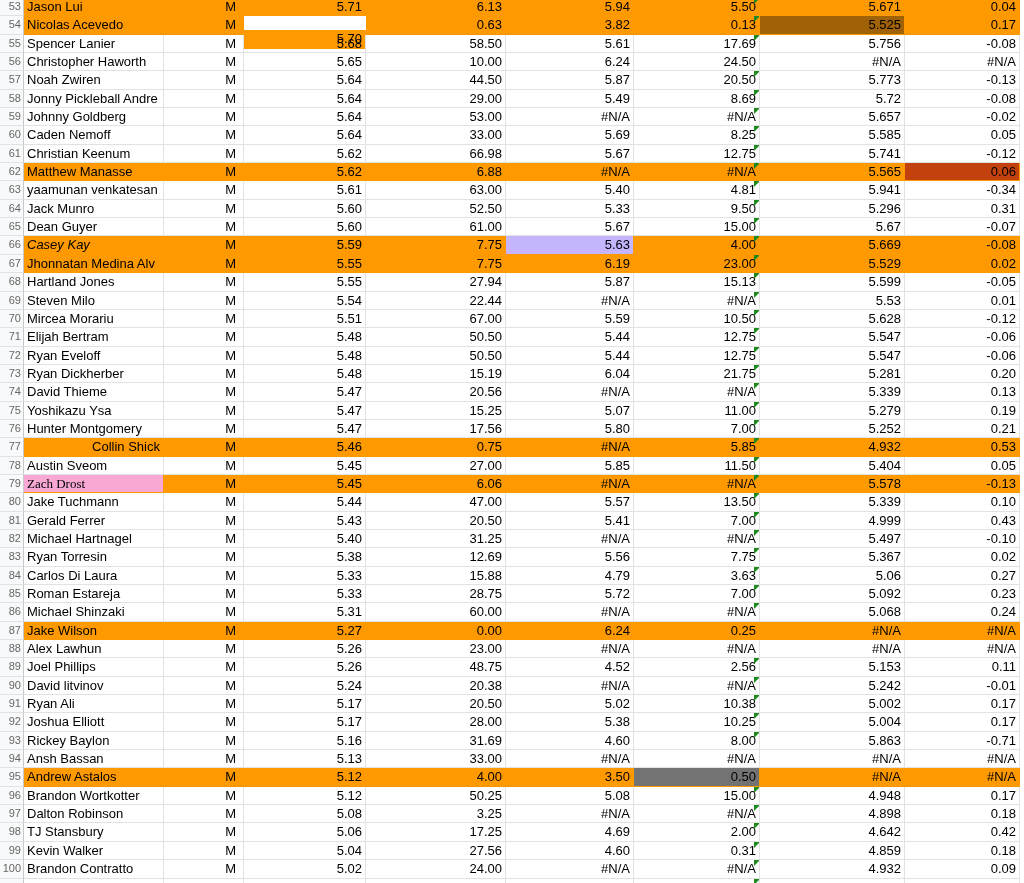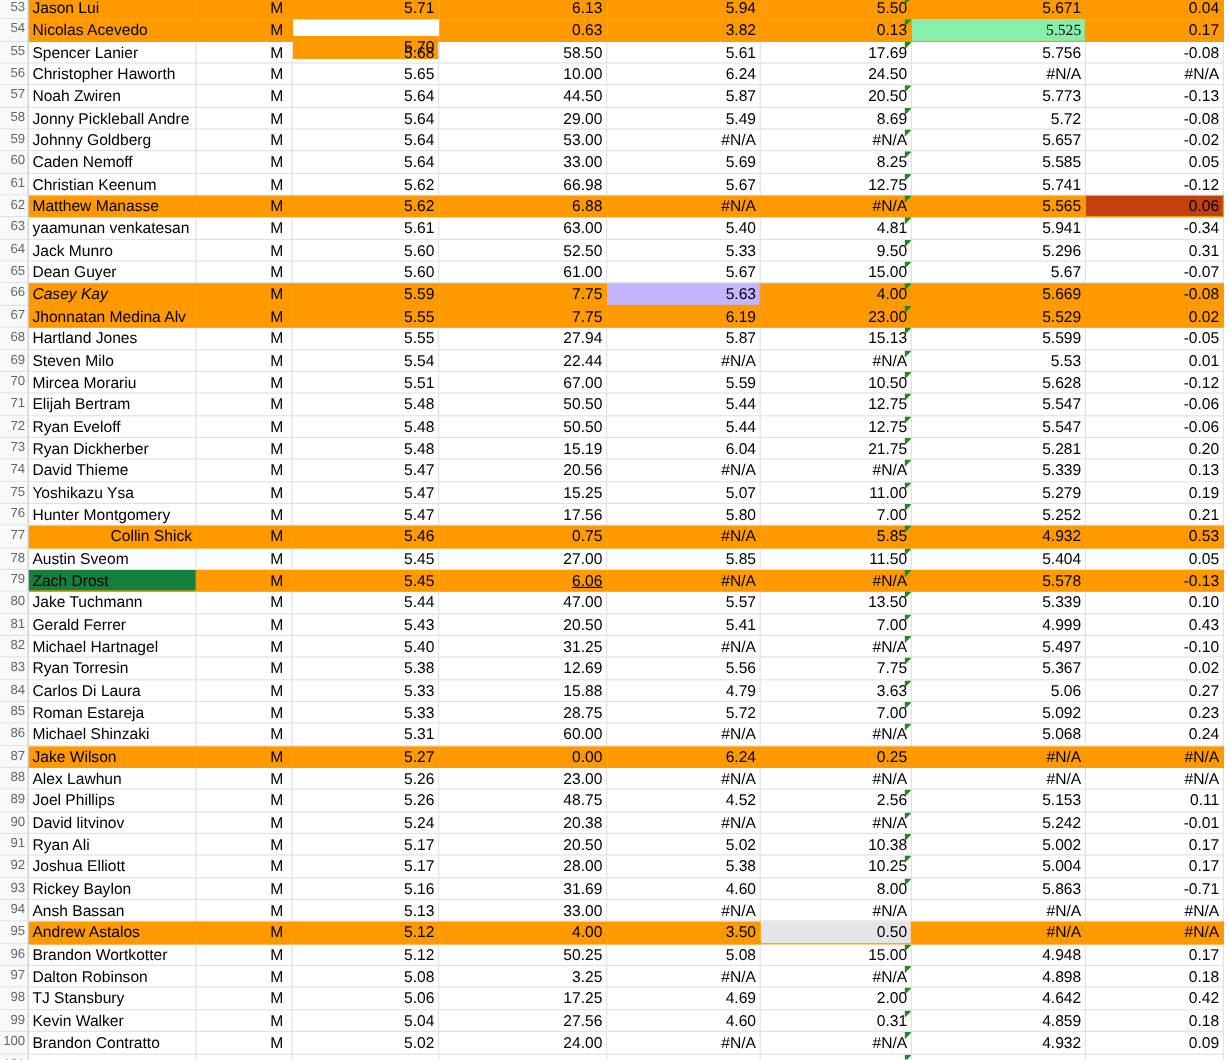--- a/index.html
+++ b/index.html
@@ -41,21 +41,21 @@
   </div>
 
   <div class="row hl">
     <div class="cell rh">54</div>
     <div class="cell c-name" style="background: rgb(255, 153, 0);">Nicolas Acevedo</div>
     <div class="cell c-g" style="background: rgb(255, 153, 0);">M</div>
     <div class="cell c-c" style="background: rgb(255, 153, 0); margin-top: 14px;">5.70</div>
     <div class="cell c-d" style="background: rgb(255, 153, 0);">0.63</div>
     <div class="cell c-e" style="background: rgb(255, 153, 0);">3.82</div>
     <div class="cell c-f" style="background: rgb(255, 153, 0);">0.13<span class="note" style="border-top-color: rgb(30, 138, 30);"></span></div>
-    <div class="cell c-g2" style="background: #86efac; font-family: Liberation Serif, serif;">5.525</div>
+    <div class="cell c-g2" style="background: #a16207;">5.525</div>
     <div class="cell c-h" style="background: rgb(255, 153, 0);">0.17</div>
   </div>
 
   <div class="row">
     <div class="cell rh">55</div>
     <div class="cell c-name">Spencer Lanier</div>
     <div class="cell c-g">M</div>
     <div class="cell c-c">5.68</div>
     <div class="cell c-d">58.50</div>
     <div class="cell c-e">5.61</div>
@@ -335,24 +335,24 @@
     <div class="cell c-c">5.45</div>
     <div class="cell c-d">27.00</div>
     <div class="cell c-e">5.85</div>
     <div class="cell c-f">11.50<span class="note" style="border-top-color: rgb(30, 138, 30);"></span></div>
     <div class="cell c-g2">5.404</div>
     <div class="cell c-h">0.05</div>
   </div>
 
   <div class="row hl">
     <div class="cell rh">79</div>
-    <div class="cell c-name" style="background: #15803d;">Zach Drost</div>
+    <div class="cell c-name" style="background: #f9a8d4; font-family: Liberation Serif, serif;">Zach Drost</div>
     <div class="cell c-g" style="background: rgb(255, 153, 0);">M</div>
     <div class="cell c-c" style="background: rgb(255, 153, 0);">5.45</div>
-    <div class="cell c-d" style="background: rgb(255, 153, 0); text-decoration: underline;">6.06</div>
+    <div class="cell c-d" style="background: rgb(255, 153, 0);">6.06</div>
     <div class="cell c-e" style="background: rgb(255, 153, 0);">#N/A</div>
     <div class="cell c-f" style="background: rgb(255, 153, 0);">#N/A<span class="note" style="border-top-color: rgb(30, 138, 30);"></span></div>
     <div class="cell c-g2" style="background: rgb(255, 153, 0);">5.578</div>
     <div class="cell c-h" style="background: rgb(255, 153, 0);">-0.13</div>
   </div>
 
   <div class="row">
     <div class="cell rh">80</div>
     <div class="cell c-name">Jake Tuchmann</div>
     <div class="cell c-g">M</div>
@@ -532,21 +532,21 @@
     <div class="cell c-h">#N/A</div>
   </div>
 
   <div class="row hl">
     <div class="cell rh">95</div>
     <div class="cell c-name" style="background: rgb(255, 153, 0);">Andrew Astalos</div>
     <div class="cell c-g" style="background: rgb(255, 153, 0);">M</div>
     <div class="cell c-c" style="background: rgb(255, 153, 0);">5.12</div>
     <div class="cell c-d" style="background: rgb(255, 153, 0);">4.00</div>
     <div class="cell c-e" style="background: rgb(255, 153, 0);">3.50</div>
-    <div class="cell c-f" style="background: #e5e5e5;">0.50</div>
+    <div class="cell c-f" style="background: #737373;">0.50</div>
     <div class="cell c-g2" style="background: rgb(255, 153, 0);">#N/A</div>
     <div class="cell c-h" style="background: rgb(255, 153, 0);">#N/A</div>
   </div>
 
   <div class="row">
     <div class="cell rh">96</div>
     <div class="cell c-name">Brandon Wortkotter</div>
     <div class="cell c-g">M</div>
     <div class="cell c-c">5.12</div>
     <div class="cell c-d">50.25</div>

